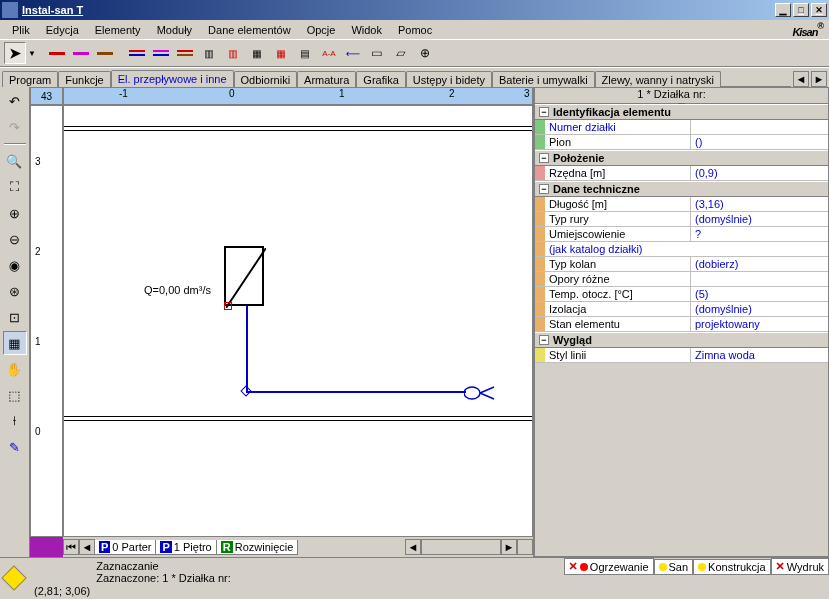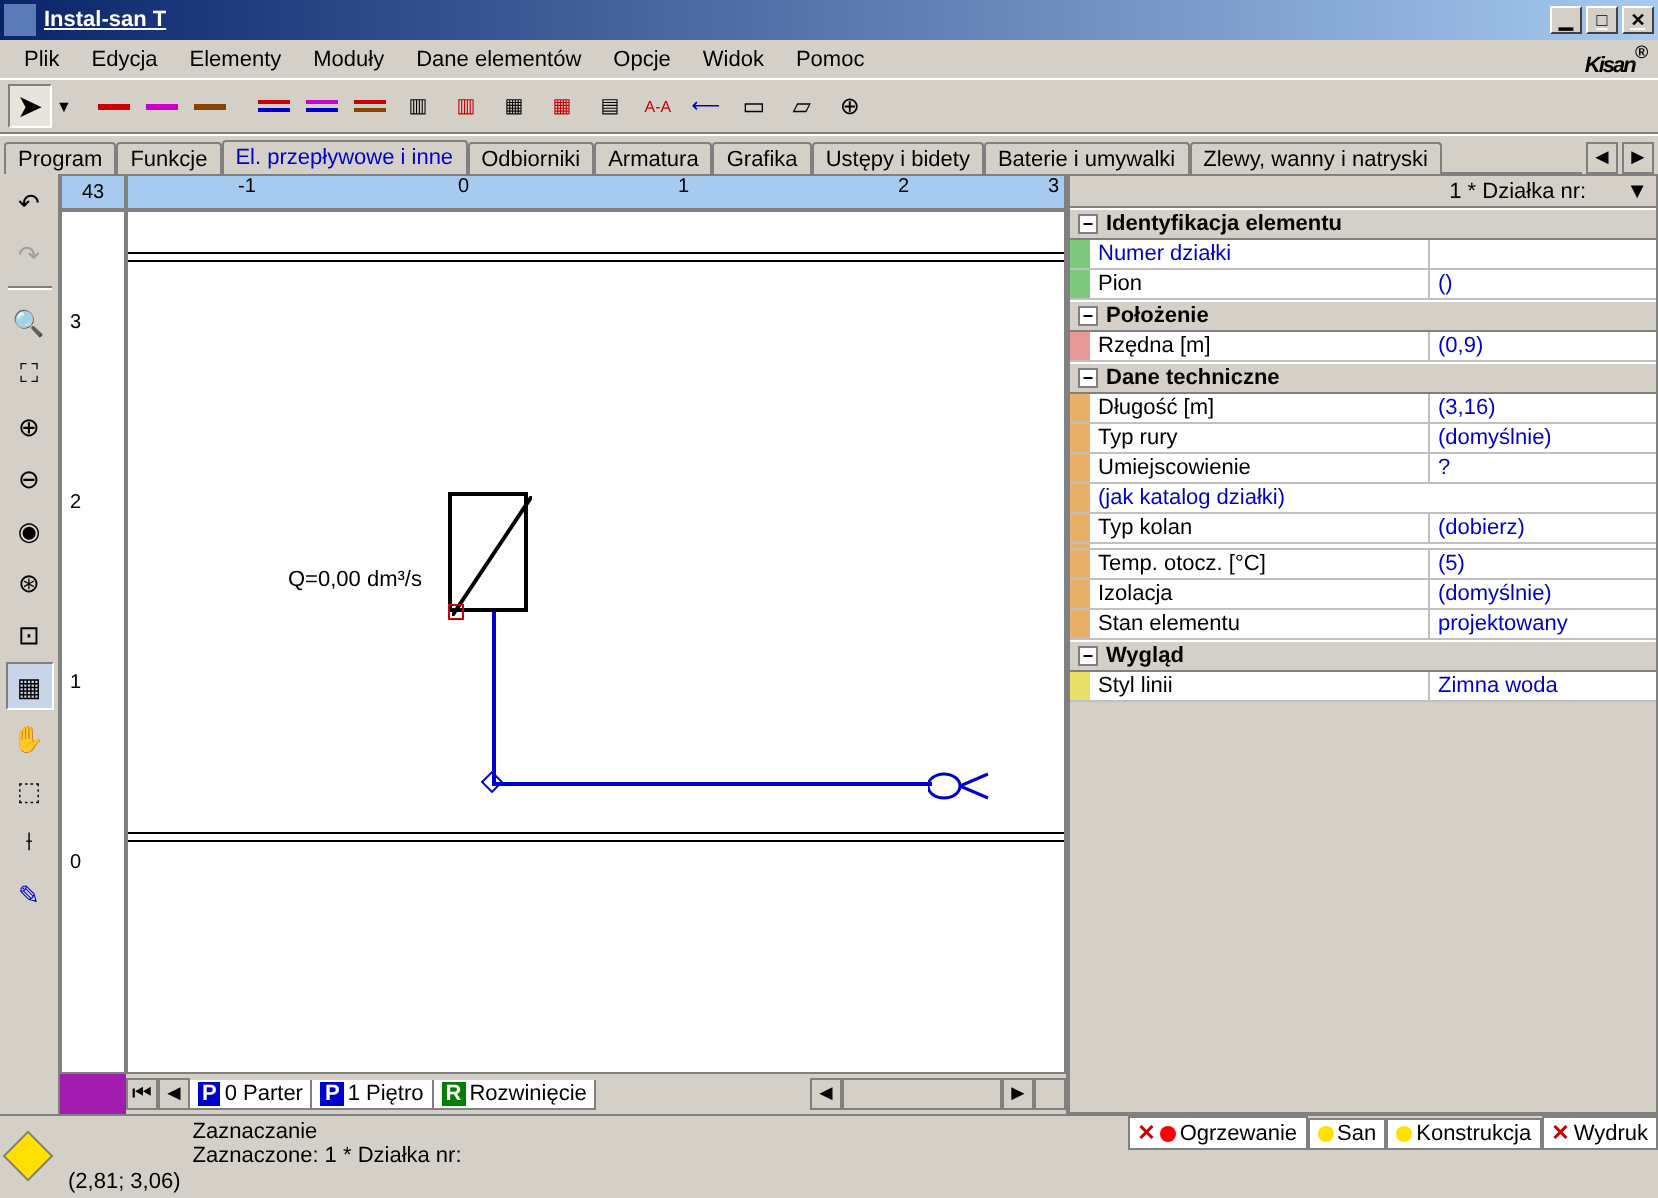--- a/index.html
+++ b/index.html
@@ -39,28 +39,28 @@
 .ruler-v { position:absolute; top:18px; left:0; width:33px; bottom:20px; background:#fff; border:1px solid #808080; font-size:10px; }
 .canvas { position:absolute; top:18px; left:33px; right:0; bottom:20px; background:#fff; border:1px solid #808080; overflow:hidden; }
 
 .bottom-tabs { position:absolute; left:33px; right:0; bottom:0; height:20px; background:#d4d0c8; display:flex; align-items:center; }
 .bt-scroll { width:16px; height:16px; border:1px solid #808080; background:#d4d0c8; display:flex; align-items:center; justify-content:center; }
 .sheet-tab { border:1px solid #808080; border-top:none; background:#fff; padding:1px 4px; margin-left:-1px; display:flex; align-items:center; gap:2px; cursor:default; }
 .sheet-tab .badge { background:#0000cc; color:#fff; padding:0 2px; font-weight:bold; }
 .sheet-tab.green .badge { background:#008000; }
 
 .prop-panel { width: 296px; background:#d4d0c8; border-left:1px solid #808080; display:flex; flex-direction:column; }
-.prop-header { height:17px; background:#d4d0c8; border:1px solid #808080; display:flex; align-items:center; padding:0 4px; }
+.prop-header { height:17px; background:#d4d0c8; border:1px solid #808080; display:flex; align-items:center; padding:0 4px;flex-direction:column; }
 .prop-header .txt { flex:1; text-align:right; padding-right:20px; }
 .prop-body { flex:1; background:#d4d0c8; overflow:auto; border:1px solid #808080; border-top:none; }
 .prop-section-hdr { background:#d4d0c8; font-weight:bold; padding:1px 4px; border-bottom:1px solid #808080; border-top:1px solid #fff; display:flex; align-items:center; }
 .prop-section-hdr .toggle { width:10px; height:10px; border:1px solid #808080; background:#fff; margin-right:4px; text-align:center; line-height:8px; font-size:9px; }
 .prop-row { display:flex; border-bottom:1px solid #c0c0c0; background:#fff; }
 .prop-row .stripe { width:10px; }
-.prop-row .label { width:170px; padding:1px 4px; border-right:1px solid #c0c0c0; }
+.prop-row .label { width:146px; padding:1px 4px; border-right:1px solid #c0c0c0; }
 .prop-row .value { flex:1; padding:1px 4px; color:#0000cc; }
 .prop-row .label.blue { color:#0000cc; }
 
 .stripe.green { background:#7ec97e; }
 .stripe.pink { background:#e89898; }
 .stripe.orange { background:#e8b068; }
 .stripe.yellow { background:#e8e068; }
 
 .statusbar { position:absolute; left:0; right:0; bottom:0; height:42px; background:#d4d0c8; border-top:1px solid #808080; display:flex; }
 .status-icon { width:28px; height:40px; display:flex; align-items:center; justify-content:center; }
@@ -306,20 +306,21 @@
           <div class="stripe orange"></div>
           <div class="value">(jak katalog działki)</div>
         </div>
         <div class="prop-row">
           <div class="stripe orange"></div>
           <div class="label">Typ kolan</div>
           <div class="value">(dobierz)</div>
         </div>
         <div class="prop-row">
           <div class="stripe orange"></div>
+          <div class="label">Opory różne</div>
           <div class="value"></div>
         </div>
         <div class="prop-row">
           <div class="stripe orange"></div>
           <div class="label">Temp. otocz. [°C]</div>
           <div class="value">(5)</div>
         </div>
         <div class="prop-row">
           <div class="stripe orange"></div>
           <div class="label">Izolacja</div>

